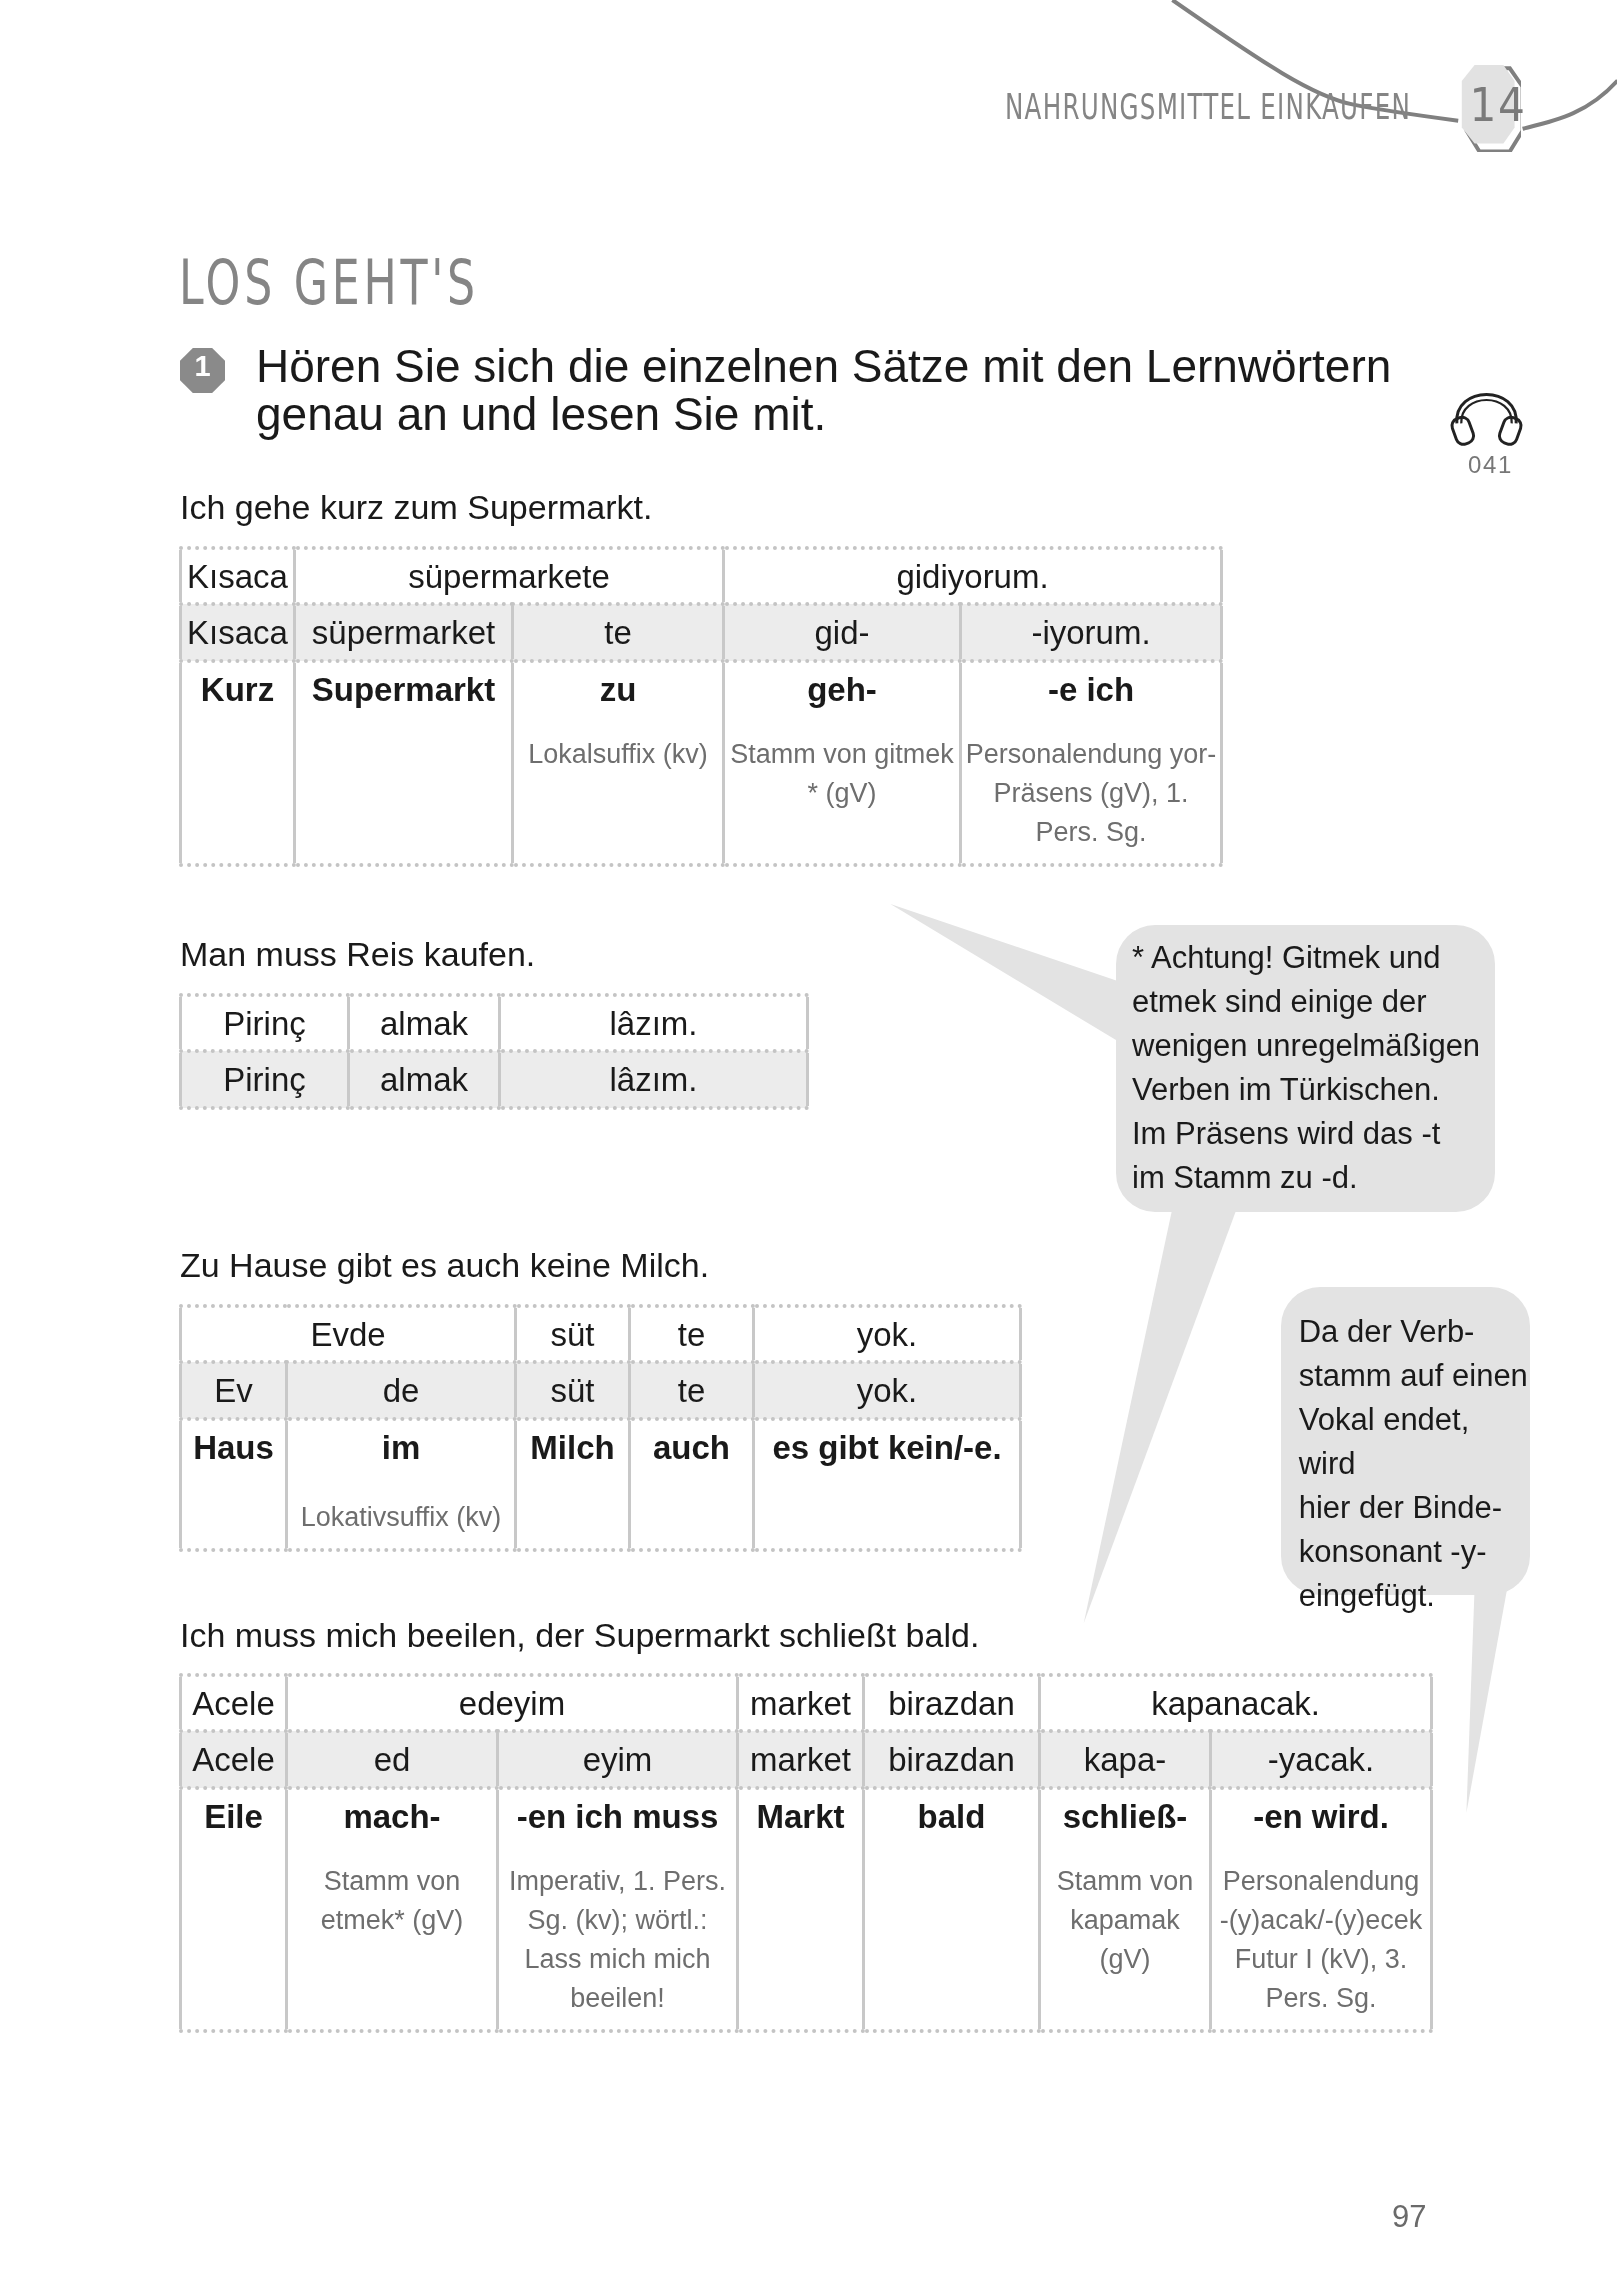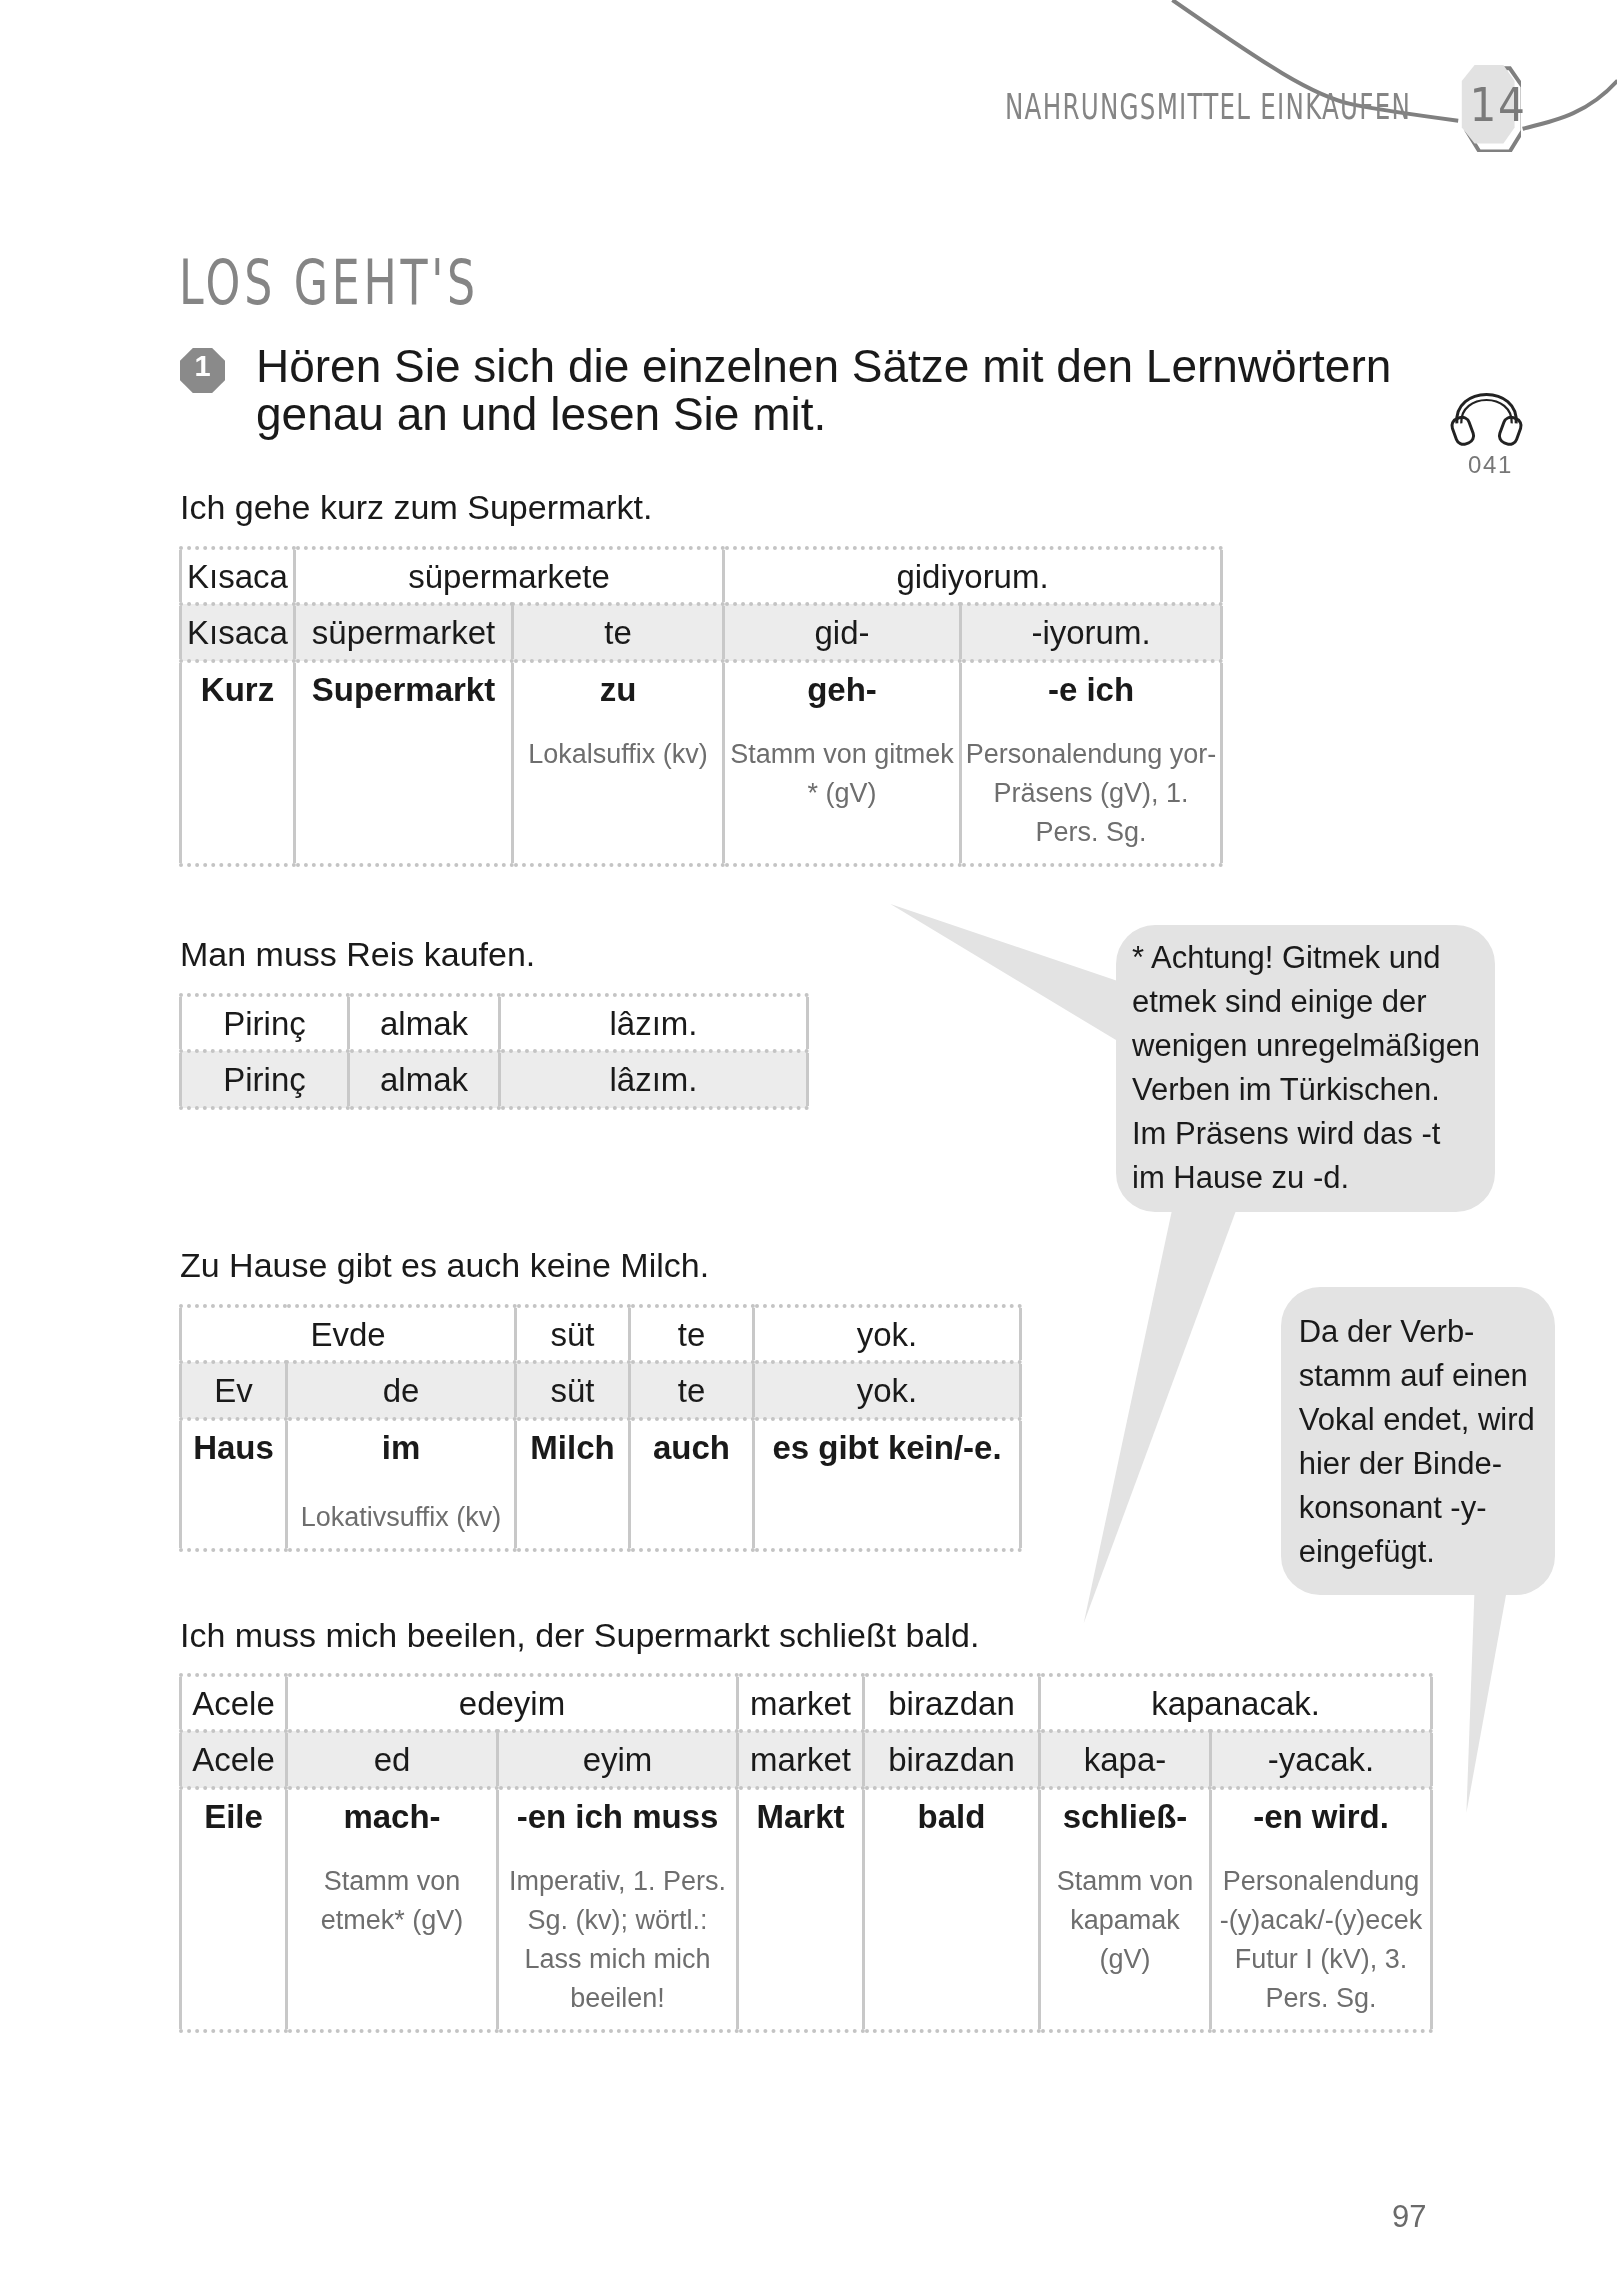--- a/index.html
+++ b/index.html
@@ -22,21 +22,21 @@
   table.gloss { position: absolute; border-collapse: collapse; table-layout: fixed; font-size: 33px; }
   table.gloss td { text-align: center; vertical-align: top; padding: 8px 3.2px 6.4px 3.2px;
                    border-left: 3.2px solid #c8c8c8; border-right: 3.2px solid #c8c8c8;
                    border-top: 4.8px dotted #c4c4c4; border-bottom: 4.8px dotted #c4c4c4; white-space: nowrap; }
   table.gloss tr.row-seg td { background: #ececec; }
   table.gloss tr.row-de td { font-weight: bold; padding-bottom: 11.3px; margin-left: 36px; }
   .note { display: block; font-weight: normal; color: #6e6e6e; font-size: 27px; line-height: 39px; margin-top: 26px; white-space: normal; }
 
   .bubble { position: absolute; background: #e3e3e3; border-radius: 39px; font-size: 31px; line-height: 44px; color: #1a1a1a; }
   #bubble1 { left: 1116px; top: 925px; width: 379px; height: 287px; padding: 11.3px 0 0 16px; box-sizing: border-box; }
-  #bubble2 { left: 1281px; top: 1287px; width: 274px; height: 308px; padding: 22.6px 0 0 17.7px; box-sizing: border-box; }
+  #bubble2 { left: 1281px; top: 1287px; width: 249px; height: 308px; padding: 22.6px 0 0 17.7px; box-sizing: border-box; }
   #page-number { left: 1392px; top: 2199px; font-size: 31px; color: #6a6a6a; }
 </style>
 </head>
 <body>
 
 <svg class="abs" style="left:1168px;top:0;width:450px;height:161px" viewBox="0 0 558 200">
   <path d="M5 0 C 120 80, 180 120, 230 130 C 270 138, 300 142, 360 150" fill="none" stroke="#808080" stroke-width="5"></path>
   <path d="M440 160 C 480 150, 520 142, 558 100" fill="none" stroke="#808080" stroke-width="5"></path>
 </svg>
 
@@ -195,21 +195,21 @@
   <polygon points="1455,1500 1535,1500 1345,2015" fill="#e3e3e3"></polygon>
   <polygon points="1830,1975 1870,1975 1820,2250" fill="#e3e3e3"></polygon>
 </svg>
 
 <div class="bubble" id="bubble1">
   <div>* Achtung! Gitmek und</div>
   <div>etmek sind einige der</div>
   <div>wenigen unregelmäßigen</div>
   <div>Verben im Türkischen.</div>
   <div>Im Präsens wird das -t</div>
-  <div>im Hause zu -d.</div>
+  <div>im Stamm zu -d.</div>
 </div>
 
 <div class="bubble" id="bubble2">
   <div>Da der Verb-</div>
   <div>stamm auf einen</div>
   <div>Vokal endet, wird</div>
   <div>hier der Binde-</div>
   <div>konsonant -y-</div>
   <div>eingefügt.</div>
 </div>

